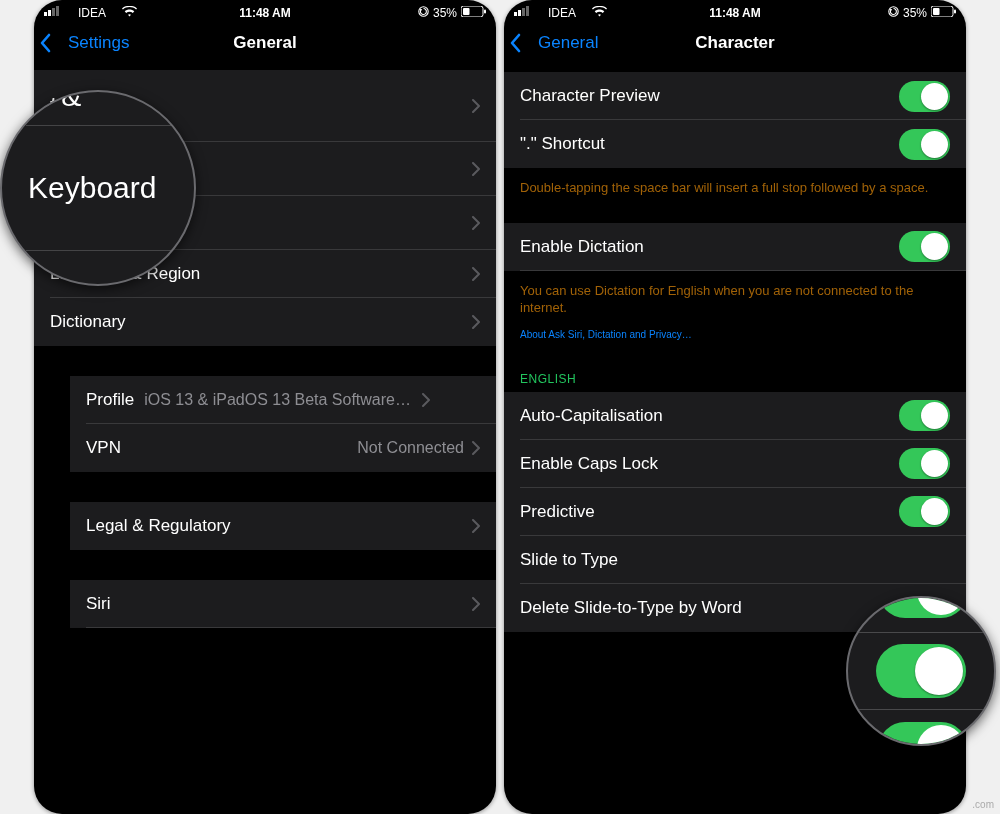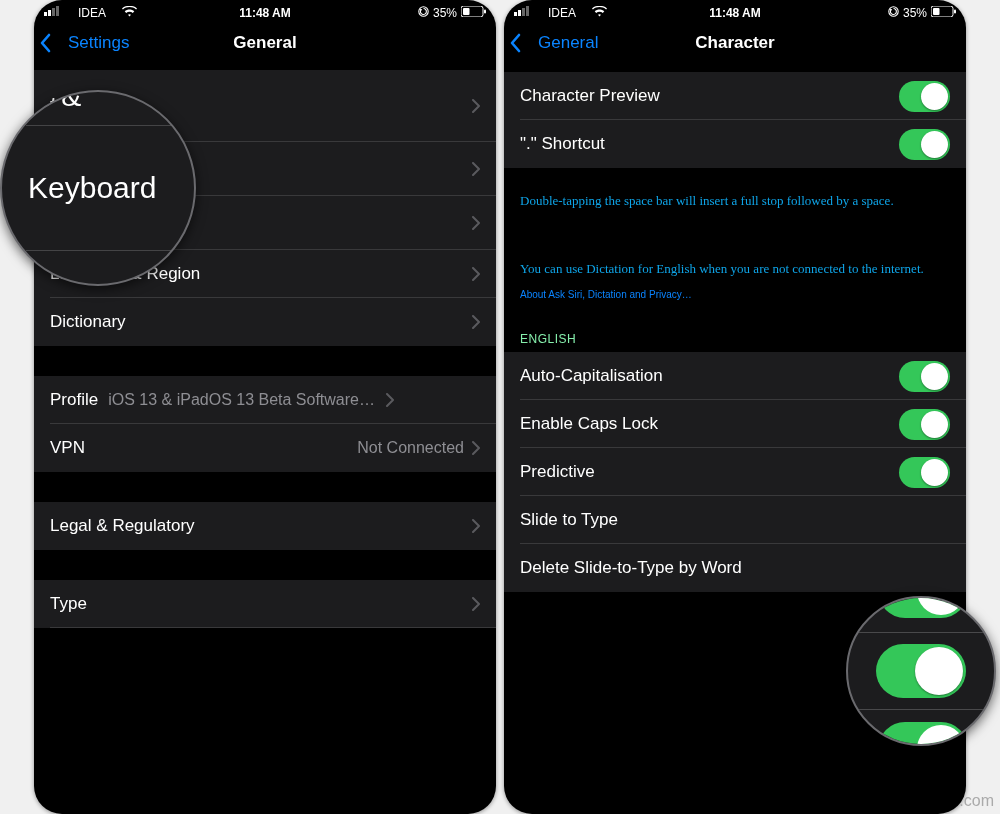--- a/index.html
+++ b/index.html
@@ -71,21 +71,21 @@
     gap: 16px;
     z-index: 2;
   }
   .chev-back {
     width: 12px; height: 20px;
   }
 
   
   .list { width: 100%; }
   .group { background: #1c1c1e; margin-top: 0; }
-  .group.gap { margin-top: 30px; }
+  .group.gap { margin-top: 30px; margin-left: 36px; }
   .group.gap-sm { margin-top: 22px; }
   .row {
     display: flex;
     align-items: center;
     height: 48px;
     padding: 0 16px;
     color: #fff;
     font-size: 17px;
     position: relative;
   }
@@ -106,34 +106,33 @@
     height: 1px;
     background: rgba(255,255,255,.13);
   }
   .chev {
     color: #5a5a5e;
     width: 8px; height: 14px;
   }
   .row.link { color: #0a84ff; }
 
   .footer-text {
-    color: #0ea5e9;
+    color: #a16207;
     font-size: 13px;
-    padding: 24px 16px 4px 16px;
+    padding: 11px 16px 4px 16px;
     line-height: 1.35;
-    font-family: Liberation Serif, serif;
   }
   .footer-link {
     color: #0a84ff;
     font-size: 10px;
     padding: 8px 16px 4px 16px;
     display: block;
   }
   .header-text {
-    color: #86efac;
+    color: #22c55e;
     font-size: 12px;
     letter-spacing: .5px;
     padding: 28px 32px 6px 16px;
   }
 
   
   .toggle {
     width: 51px; height: 31px;
     background: #34c759;
     border-radius: 31px;
@@ -231,21 +230,21 @@
   .mag-line-partial {
     color:#fff;
     font-size:30px;
     position:absolute;
     left:26px;
   }
   .wm {
     position: absolute;
     right: 6px; bottom: 4px;
     color: #aaa;
-    font-size: 16px;
+    font-size: 10px;
   }
 </style>
 </head>
 <body>
 
 <div class="phone phone-left">
   <div class="status-bar">
     <div class="status-left">
       <span class="signal">
         <svg width="18" height="10" viewBox="0 0 18 10">
@@ -361,21 +360,21 @@
         <span class="row-label">Legal &amp; Regulatory</span>
         <span class="row-spacer"></span>
         <svg class="chev" viewBox="0 0 8 14">
             <path fill="none" stroke="#5a5a5e" stroke-width="2" stroke-linecap="round" stroke-linejoin="round" d="M1 1 L7 7 L1 13"></path>
           </svg>
       </div>
     </div>
 
     <div class="group gap">
       <div class="row">
-        <span class="row-label">Type</span>
+        <span class="row-label">Siri</span>
         <span class="row-spacer"></span>
         <svg class="chev" viewBox="0 0 8 14">
             <path fill="none" stroke="#5a5a5e" stroke-width="2" stroke-linecap="round" stroke-linejoin="round" d="M1 1 L7 7 L1 13"></path>
           </svg>
         <div class="sep"></div>
       </div>
     </div>
   </div>
 </div>
 
@@ -443,20 +442,28 @@
         <span class="row-label">"." Shortcut</span>
         <span class="row-spacer"></span>
         <div class="toggle">
             <div class="knob"></div>
           </div>
       </div>
     </div>
     <div class="footer-text">Double-tapping the space bar will insert a full stop followed by a space.</div>
 
     <div class="group gap-sm">
+      <div class="row">
+        <span class="row-label">Enable Dictation</span>
+        <span class="row-spacer"></span>
+        <div class="toggle">
+            <div class="knob"></div>
+          </div>
+        <div class="sep"></div>
+      </div>
     </div>
     <div class="footer-text">You can use Dictation for English when you are not connected to the internet.</div>
     <a class="footer-link">About Ask Siri, Dictation and Privacy…</a>
 
     <div class="header-text">ENGLISH</div>
     <div class="group">
       <div class="row">
         <span class="row-label">Auto-Capitalisation</span>
         <span class="row-spacer"></span>
         <div class="toggle">

